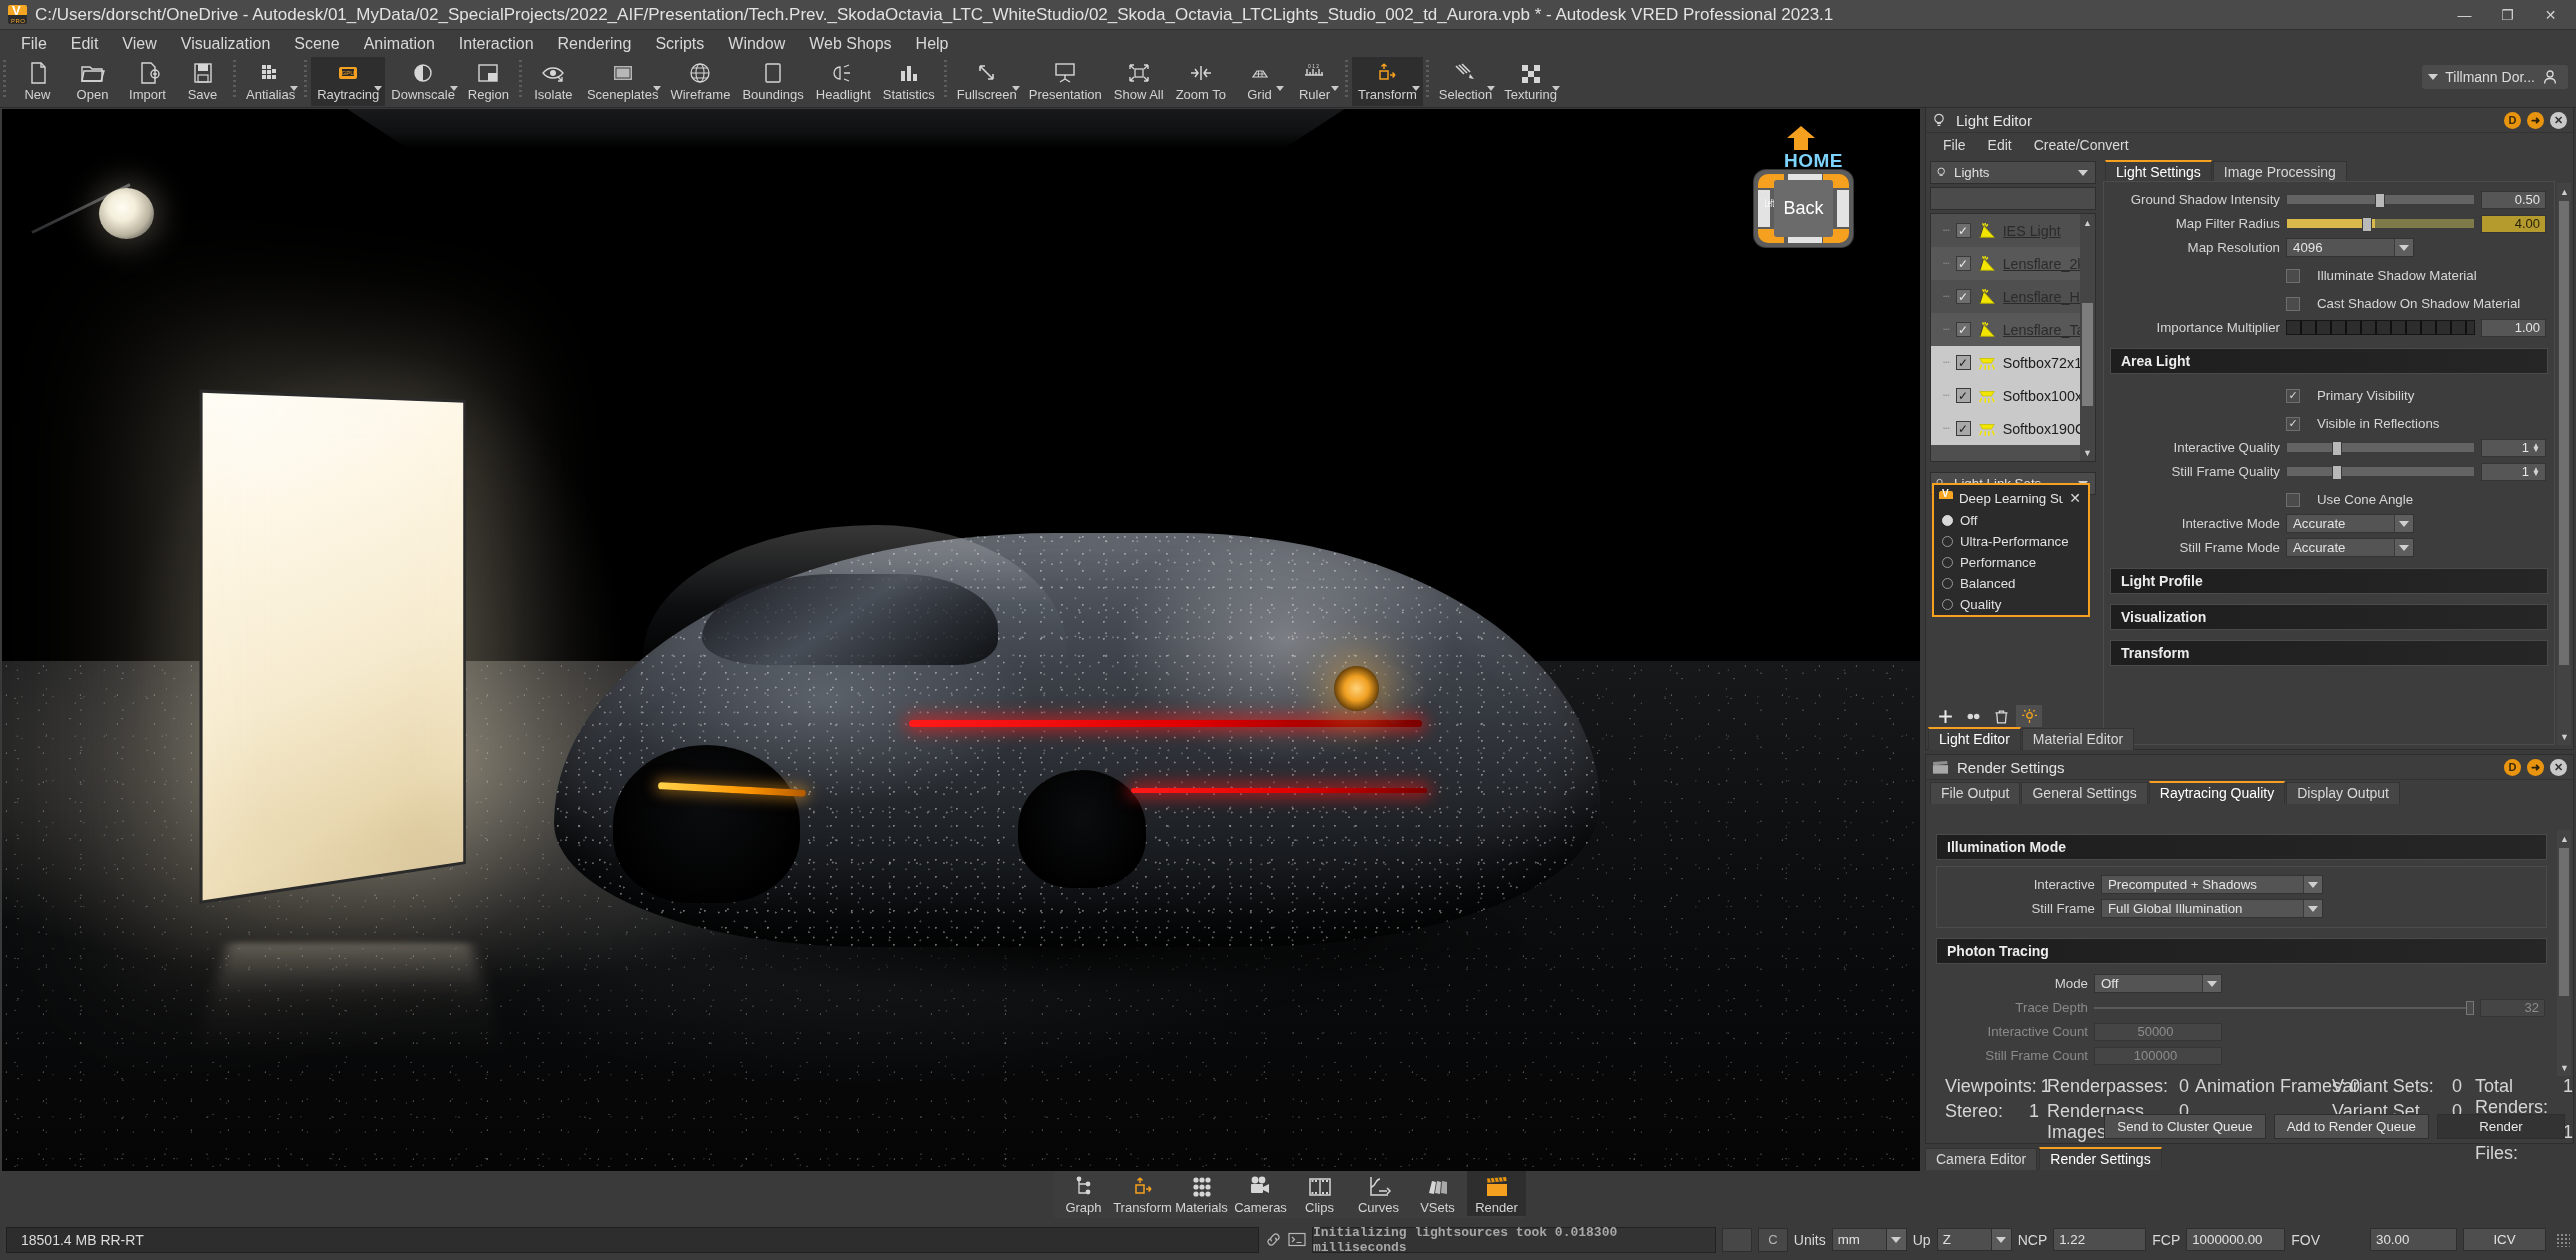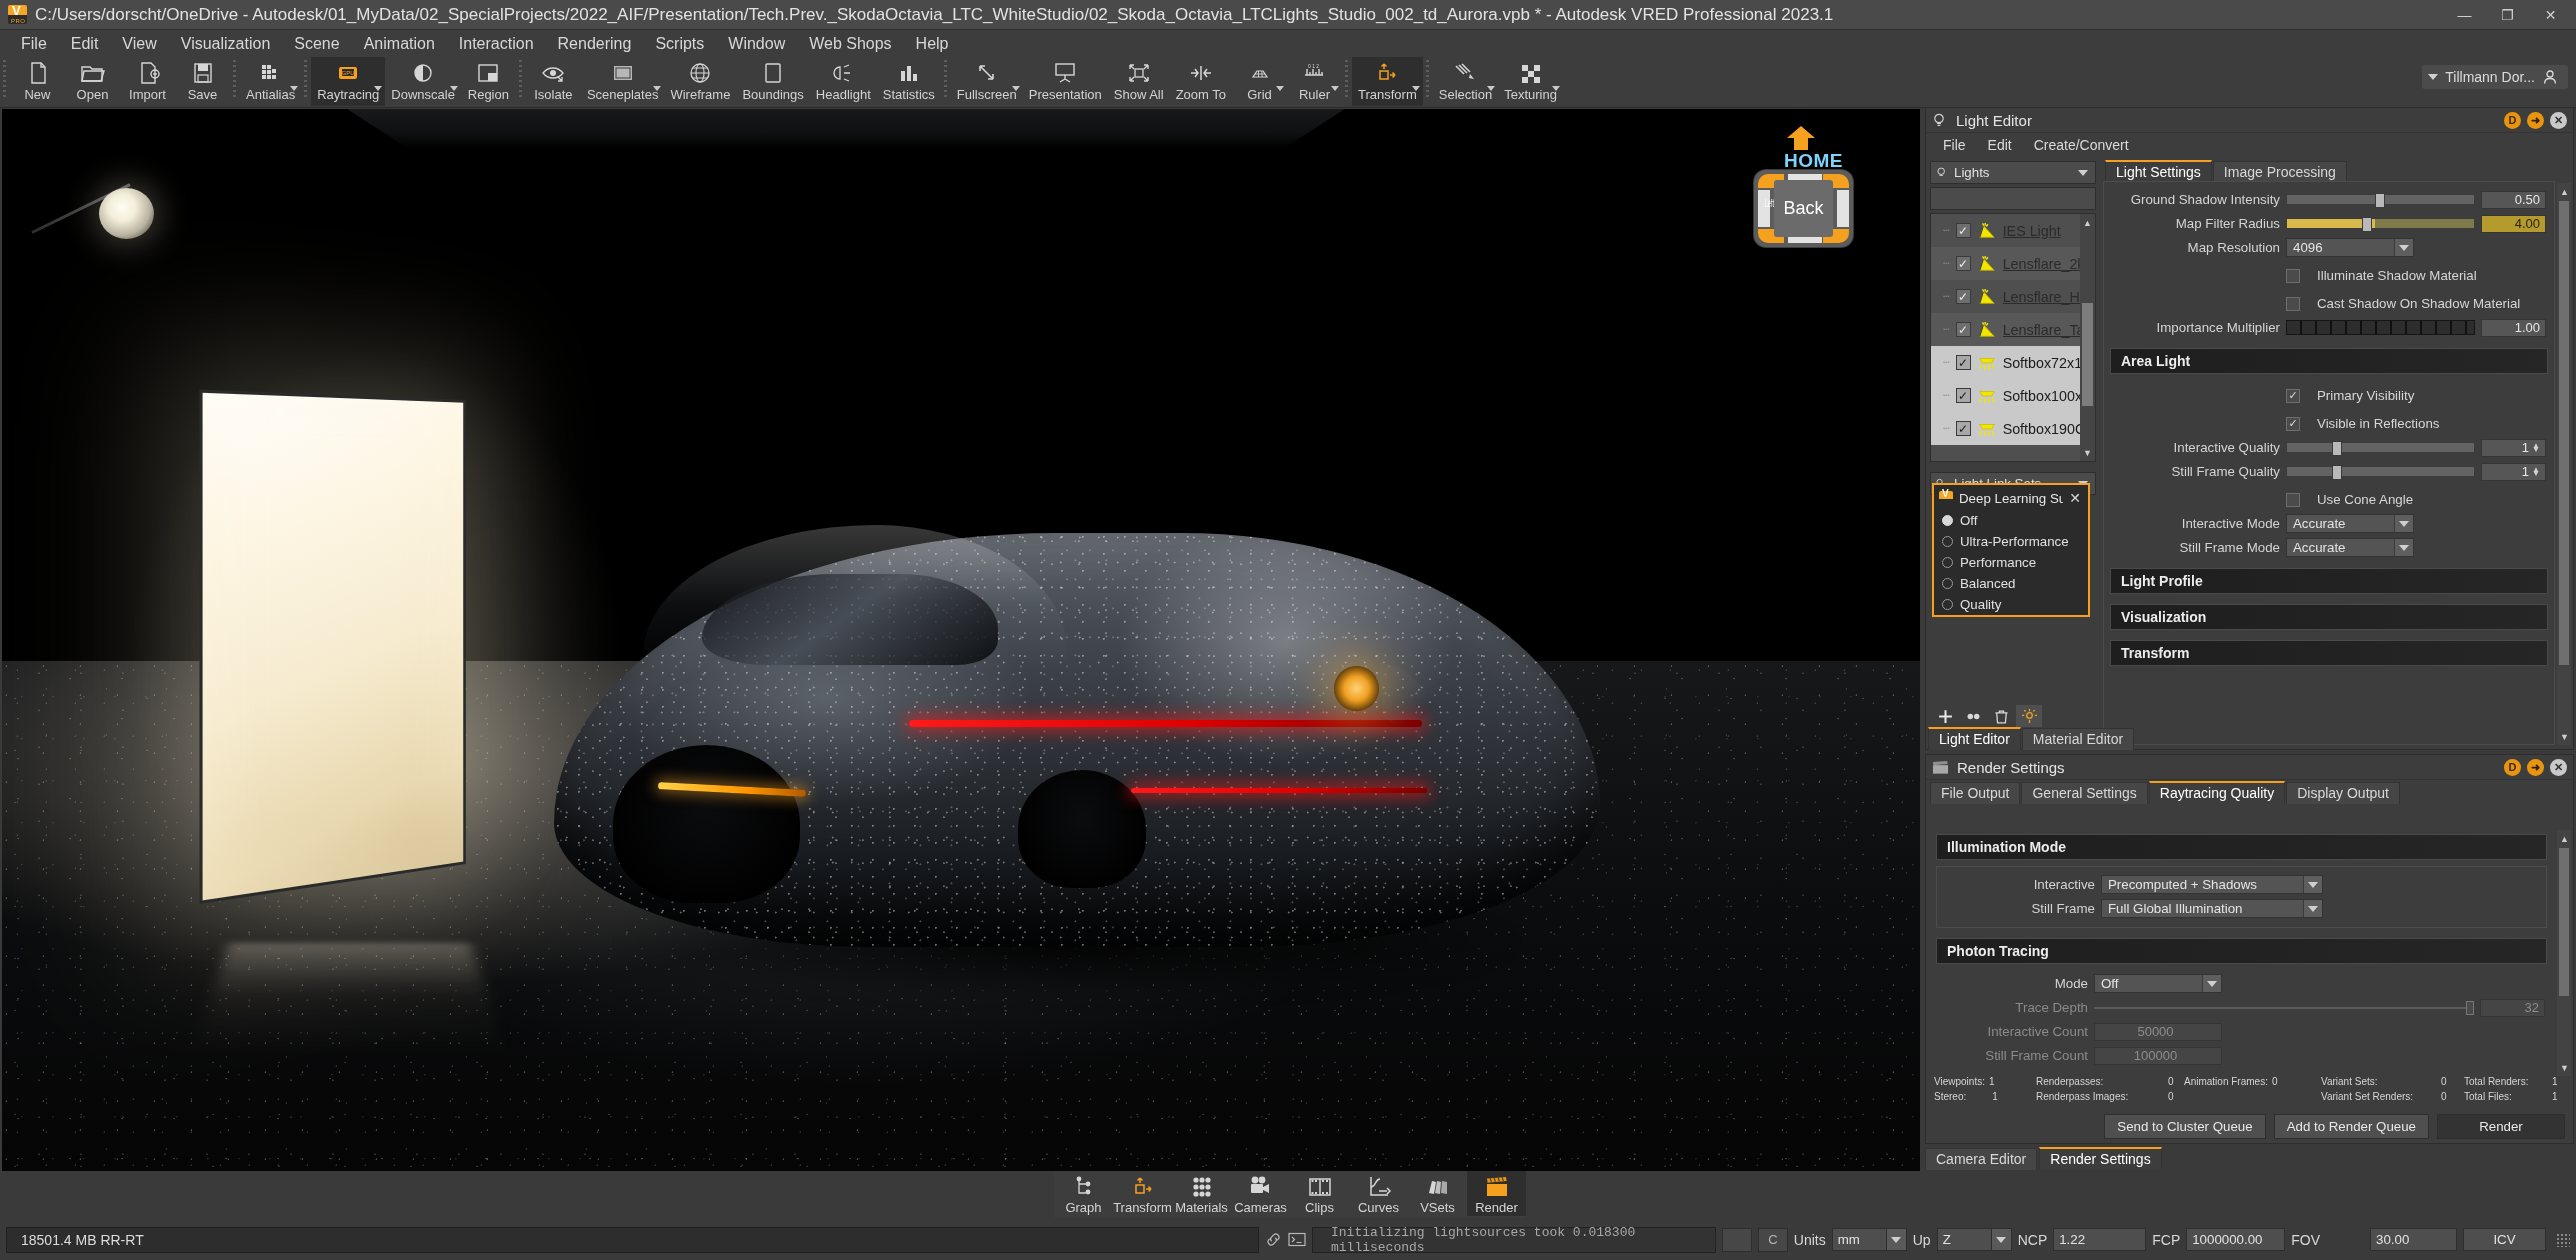--- a/index.html
+++ b/index.html
@@ -378,21 +378,21 @@
     position: absolute; left: 0; right: 0; bottom: 0; height: 45px;
   }
   #le-icons { display: flex; align-items: center; height: 24px; gap: 2px; padding-left: 6px; }
   .le-ibtn { width: 26px; height: 22px; display: flex; align-items: center; justify-content: center; }
   .le-ibtn.sel { background: #4f4f4f; }
 
   
   #render-settings { position: absolute; left: 0; right: 0; top: 647px; bottom: 26px; }
   #rs-body { position: absolute; left: 0; top: 73px; right: 0; bottom: 65px; }
   #rs-stats {
-    position: absolute; left: 0; right: 0; bottom: 37px; height: 30px; font-size: 10px; color: #d5d5d5;
+    position: absolute; left: 11px; right: 0; bottom: 37px; height: 30px; font-size: 18px; color: #d5d5d5;
   }
   .stat-col { position: absolute; display: flex; flex-direction: column; gap: 4px; }
   .stat-line { display: flex; gap: 4px; }
   .stat-k { color: #d5d5d5; }
   .stat-v { }
   #rs-buttons {
     position: absolute; right: 8px; bottom: 4px; display: flex; gap: 8px;
   }
   .btn {
     height: 25px; background: #4f4f4f; border: 1px solid #2e2e2e; color: #e8e8e8;
@@ -421,22 +421,22 @@
   #statusbar {
     position: absolute; left: 0; right: 0; bottom: 0; height: 43px; background: #3a3a3a;
     display: flex; align-items: center; padding: 0 6px; gap: 6px;
   }
   #mem-box {
     width: 1253px; height: 26px; background: #2d2d2d; border: 1px solid #1f1f1f;
     display: flex; align-items: center; padding-left: 14px; font-size: 14px; color: #dcdcdc;
   }
   #log-box {
     flex: 1; height: 26px; background: #333; border: 1px solid #222;
-    display: flex; align-items: center; padding-left: 18px;
-    font-family: "Liberation Mono", monospace; font-size: 13px; color: #a8a8a8;
+    display: flex; align-items: center; padding-left: 0;
+    font-family: "Liberation Mono", monospace; font-size: 13px; color: #a8a8a8; font-weight: bold;
   }
   .sb-small { width: 30px; height: 24px; background: #474747; border: 1px solid #2e2e2e; }
   .sb-lbl { font-size: 14px; color: #d8d8d8; }
   .sb-field {
     height: 23px; background: #4e4e4e; border: 1px solid #2e2e2e; font-size: 13.3px;
     color: #e2e2e2; display: flex; align-items: center; padding: 0 5px;
   }
   .sb-combo { display: flex; }
   .sb-combo .ar { width: 20px; background: #5a5a5a; border: 1px solid #2e2e2e; border-left: none;
                   display: flex; align-items: center; justify-content: center; }

